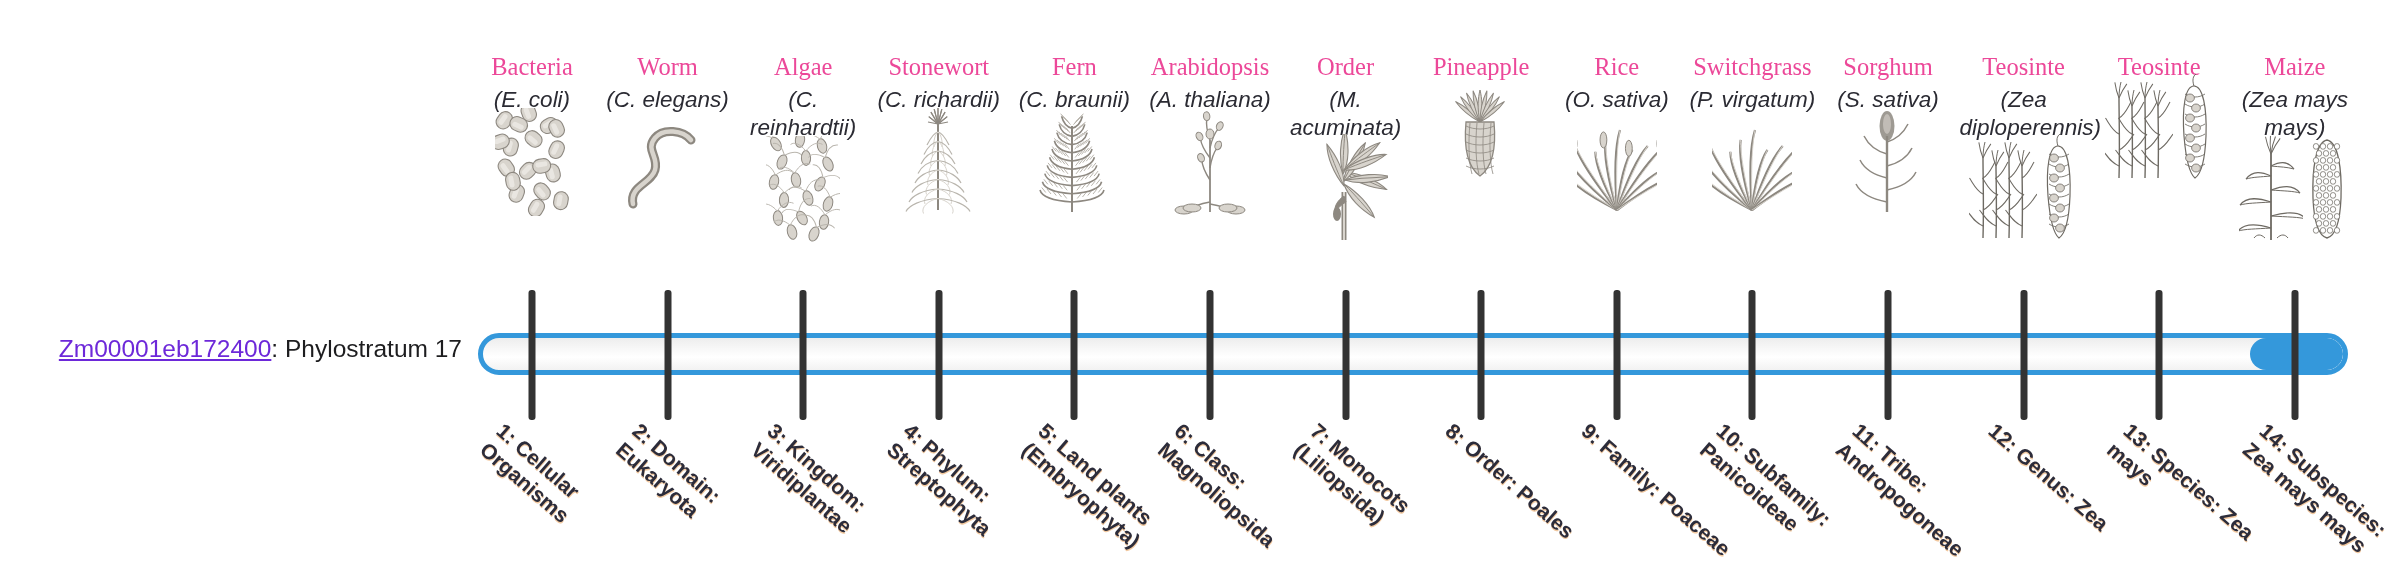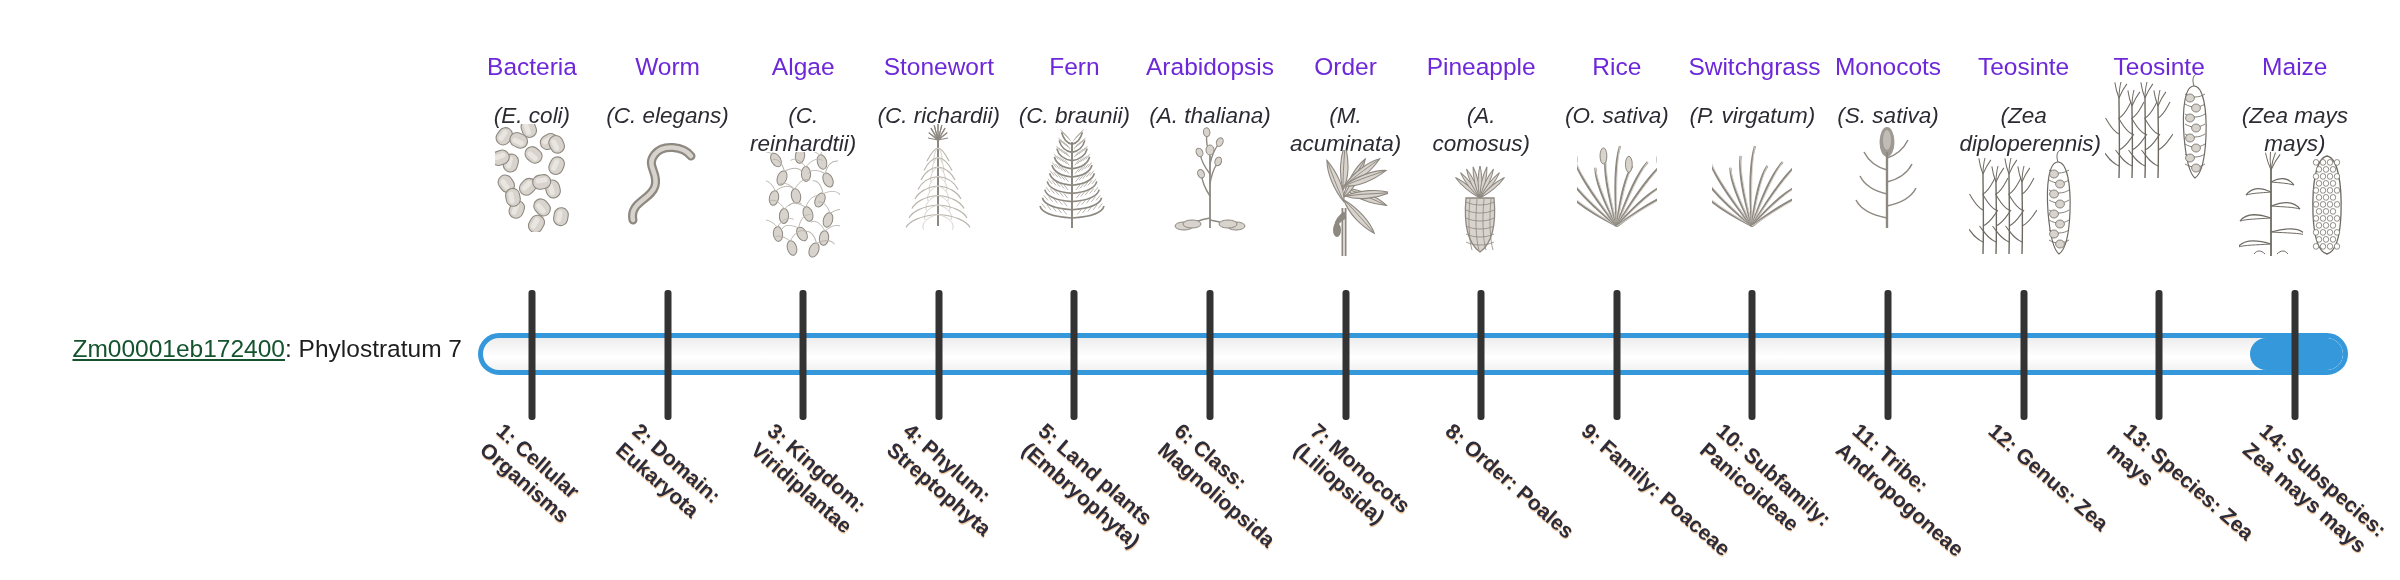--- a/index.html
+++ b/index.html
@@ -24,45 +24,46 @@
     position: absolute;
     left: 0; top: 334px;
     width: 462px;
     text-align: right;
     font-size: 24.5px;
     line-height: 1.2;
     white-space: nowrap;
     color: #1d1d1f;
   }
   .gene-link {
-    color: #14532d;
+    color: #6d28d9;
     text-decoration: underline;
     text-underline-offset: 2px;
     cursor: pointer;
   }
 
   
   .species-row { position: absolute; left: 0; top: 0; width: 2400px; height: 310px; }
   .species {
     position: absolute;
     top: 52px;
     text-align: center;
   }
   .sp-common {
     font-size: 24.5px;
     line-height: 30px;
-    color: #6d28d9;
+    color: #ec4899;
     white-space: nowrap;
+    font-family: Liberation Serif, serif;
   }
   .sp-sci {
     font-size: 22.5px;
     line-height: 28px;
     font-style: italic;
     color: #2b2b33;
-    margin-top: 20px;
+    margin-top: 4px;
   }
   .sp-art {
     margin-top: 6px;
     height: 96px;
     display: flex;
     align-items: flex-end;
     justify-content: center;
     gap: 3px;
   }
   .sp-art svg { display: block; }
@@ -110,21 +111,21 @@
     text-shadow: 1px 1px 0 #f2c9a0;
     white-space: normal;
   }
 </style>
 </head>
 <body>
 
 <div id="stage">
 
   <div class="gene-label">
-    <span class="gene-link">Zm00001eb172400</span><span>: </span><span>Phylostratum 7</span>
+    <span class="gene-link">Zm00001eb172400</span><span>: </span><span>Phylostratum 17</span>
   </div>
 
   <div class="species-row" id="species-row">
       <div class="species" style="left: 468px; width: 128px;">
         <div class="sp-common">Bacteria</div>
         <div class="sp-sci">(E. coli)</div>
         <div class="sp-art">
           <svg width="74" height="108" viewBox="0 0 74 108">
             <g transform="translate(6,10) rotate(35)">
       <rect x="-3" y="-9" width="14" height="18" rx="7" fill="#d8d4cd" stroke="#8d8880" stroke-width="1.1"></rect>
@@ -565,21 +566,20 @@
       <path d="M0 0 C10 -12 26 -22 38 -24 C28 -12 14 -2 0 0 Z" fill="#d8d4cd" stroke="#8d8880" stroke-width="1.1"></path>
       <path d="M0 0 C14 -10 28 -18 38 -24" stroke="#8d8880" stroke-width=".9" fill="none"></path>
             </g>
             <path d="M40 62 C34 66 30 72 31 78 C34 74 38 70 42 68 Z" fill="#8d8880" stroke="#8d8880" stroke-width="1"></path>
             <ellipse cx="33" cy="80" rx="4" ry="7" fill="#8d8880"></ellipse>
           </svg>
         </div>
       </div>
       <div class="species" style="left: 1417.2px; width: 128px;">
         <div class="sp-common">Pineapple</div>
-        <div class="sp-sci">(A. comosus)</div>
         <div class="sp-art">
           <svg width="78" height="110" viewBox="0 0 78 110">
             <g transform="translate(38,48) rotate(-50)">
               <path d="M0 0 C-3 -14 -2 -24 0 -32 C2 -24 3 -14 0 0 Z" fill="#d8d4cd" stroke="#8d8880" stroke-width="1"></path>
             </g>
             <g transform="translate(38,48) rotate(-37.5)">
               <path d="M0 0 C-3 -14 -2 -24 0 -32 C2 -24 3 -14 0 0 Z" fill="#d8d4cd" stroke="#8d8880" stroke-width="1"></path>
             </g>
             <g transform="translate(38,48) rotate(-25)">
               <path d="M0 0 C-3 -14 -2 -24 0 -32 C2 -24 3 -14 0 0 Z" fill="#d8d4cd" stroke="#8d8880" stroke-width="1"></path>
@@ -720,21 +720,21 @@
             </g>
             <g transform="translate(40,104) rotate(58)">
       <path d="M0 0 C-3 -35.5 -2 -56.800000000000004 3 -71" fill="none" stroke="#8d8880" stroke-width="2.2"></path>
       <path d="M0 0 C-1 -35.5 0 -56.800000000000004 3 -71" fill="none" stroke="#d8d4cd" stroke-width=".9"></path>
             </g>
             <ellipse cx="97.20084408575093" cy="64.25694562747033" rx="3.4" ry="8" fill="#d8d4cd" stroke="#8d8880" stroke-width="1"></ellipse>
           </svg>
         </div>
       </div>
       <div class="species" style="left: 1824px; width: 128px;">
-        <div class="sp-common">Monocots</div>
+        <div class="sp-common">Sorghum</div>
         <div class="sp-sci">(S. sativa)</div>
         <div class="sp-art">
           <svg width="78" height="110" viewBox="0 0 78 110">
             <path d="M38 106 L38 30" stroke="#8d8880" stroke-width="2.4" fill="none"></path>
             <path d="M38 96 C22.4 93 12 88 7 78" fill="none" stroke="#8d8880" stroke-width="1.5"></path>
             <path d="M38 84 C52.4 81 62 76 67 66" fill="none" stroke="#8d8880" stroke-width="1.5"></path>
             <path d="M38 72 C24.8 69 16 64 11 54" fill="none" stroke="#8d8880" stroke-width="1.5"></path>
             <path d="M38 60 C50 57 58 52 63 42" fill="none" stroke="#8d8880" stroke-width="1.5"></path>
             <path d="M38 48 C27.200000000000003 45 20 40 15 30" fill="none" stroke="#8d8880" stroke-width="1.5"></path>
             <path d="M38 36 C47.6 33 54 28 59 18" fill="none" stroke="#8d8880" stroke-width="1.5"></path>

